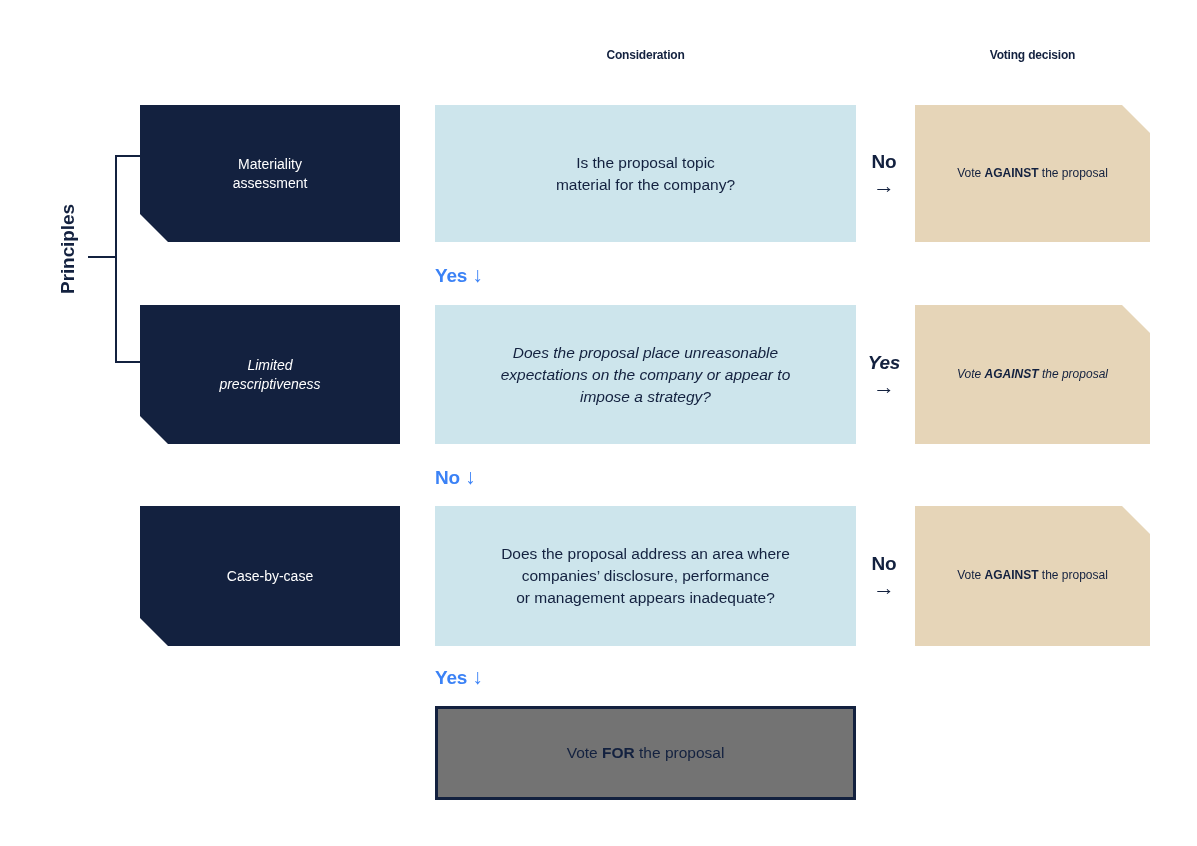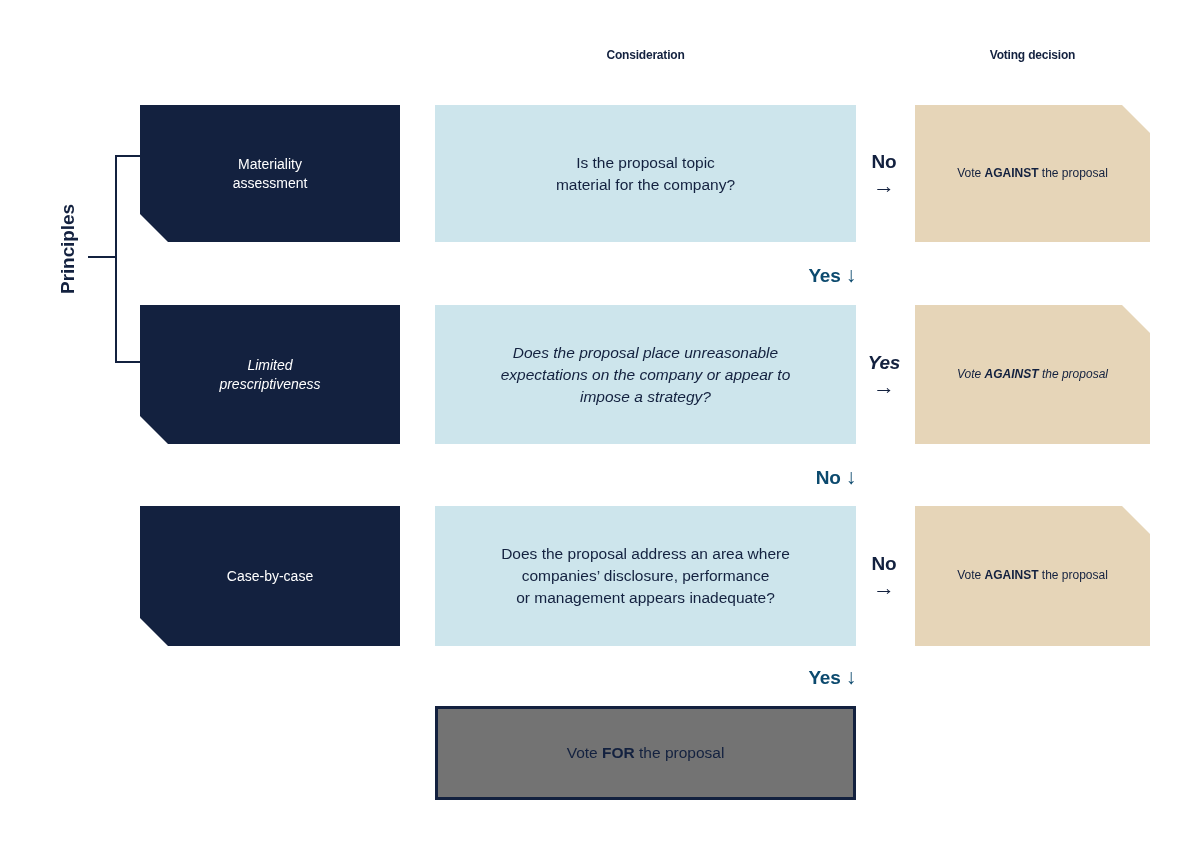--- a/index.html
+++ b/index.html
@@ -144,24 +144,24 @@
     font-weight: bold;
   }
   .side-arrow .word  { font-size: 19px; letter-spacing: -0.2px; }
   .side-arrow .glyph { font-size: 22px; line-height: 1; }
 
   
   .down-connector {
     position: absolute;
     left: 435px;
     width: 421px;
-    text-align: right;
+    text-align: left;
     font-size: 19px;
     font-weight: bold;
-    color: #0c4a6e;
+    color: #3b82f6;
     white-space: nowrap;
     letter-spacing: -0.2px;
   }
   .down-connector .glyph { font-weight: normal; font-size: 21px; }
   #conn-1 { top: 263px; }
   #conn-2 { top: 465px; }
   #conn-3 { top: 665px; }
 
   
   #box-final {

